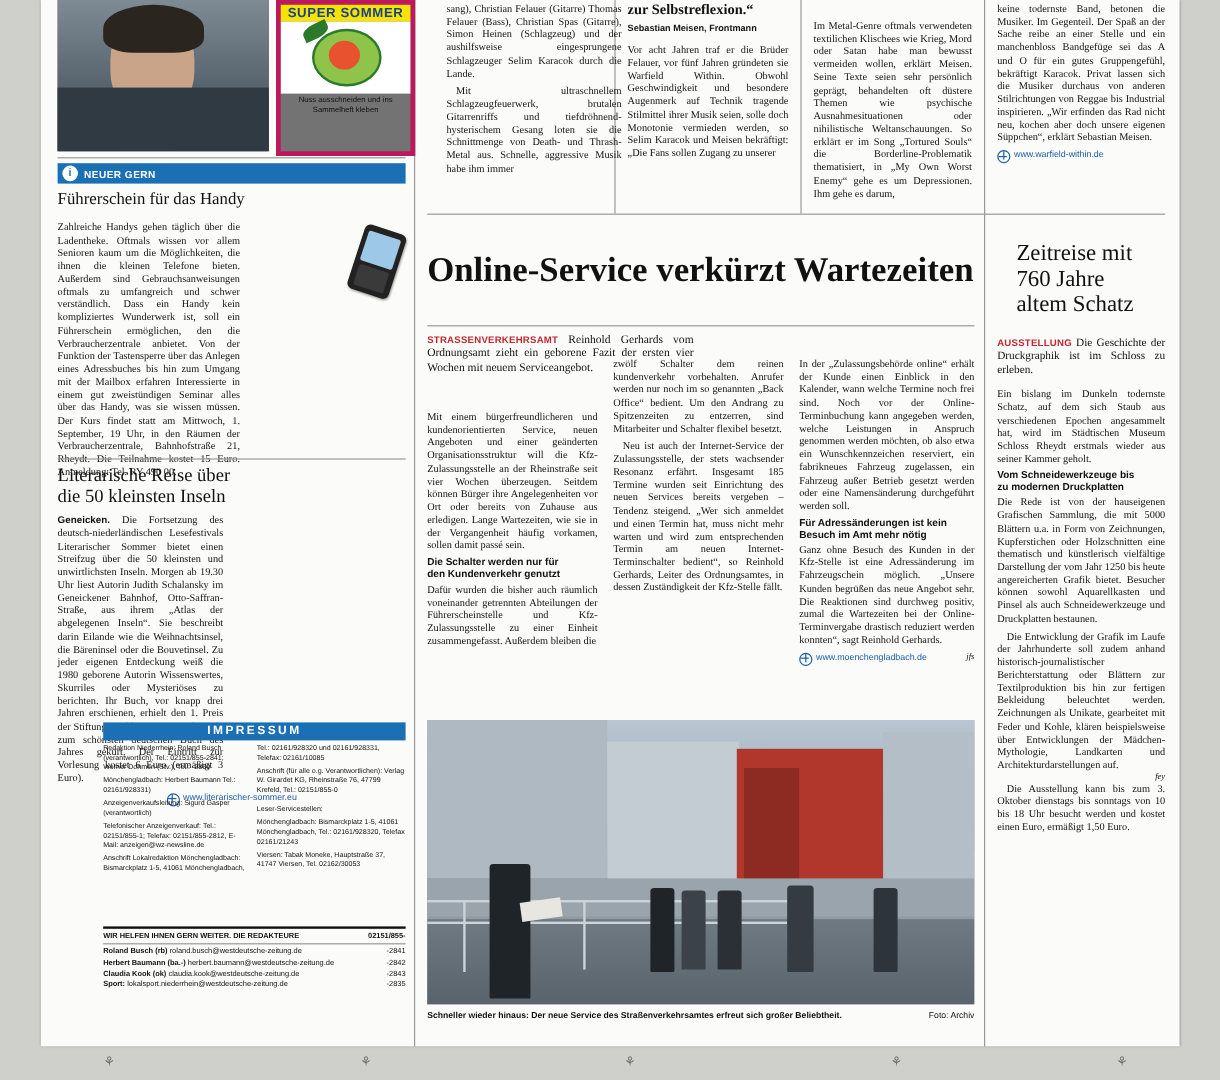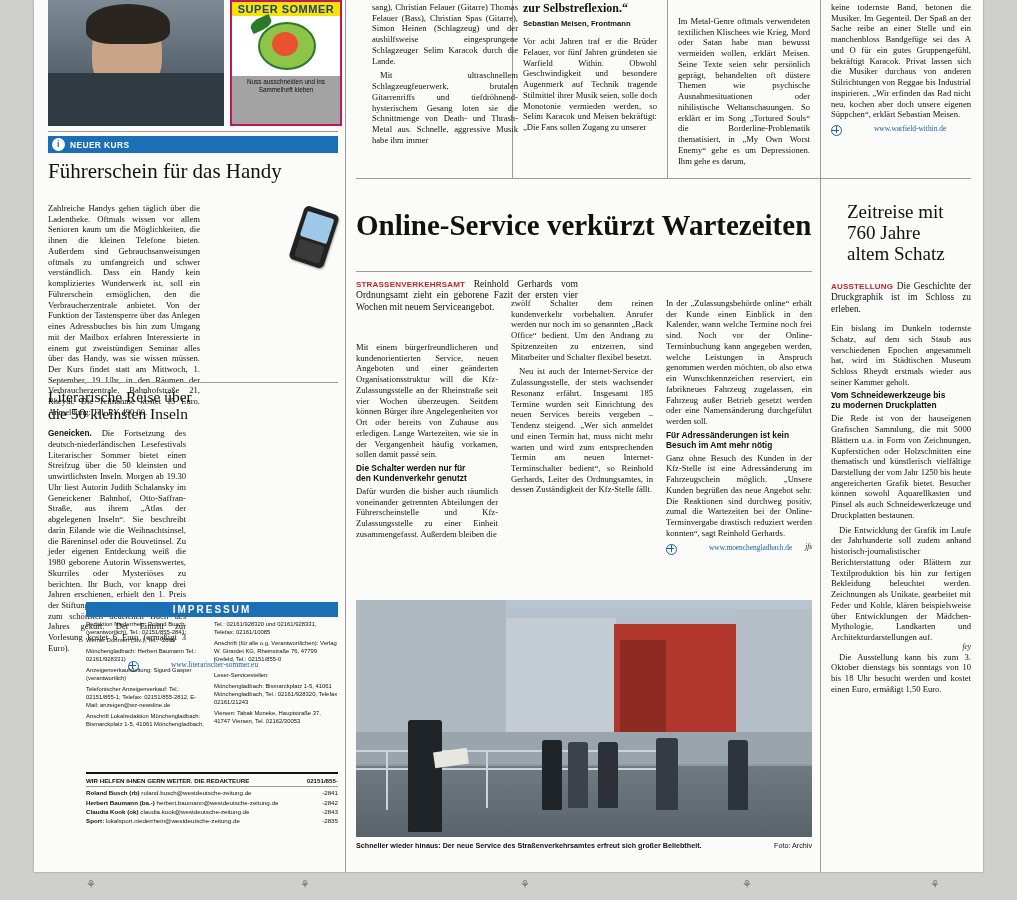--- a/index.html
+++ b/index.html
@@ -31,31 +31,31 @@
   .subhead{font-family:"Liberation Sans", sans-serif;font-weight:bold;font-size:8.4px;line-height:1.18;margin:4px 0 2px 0;}
   .sans{font-family:"Liberation Sans", sans-serif;}
   .tiny{font-size:7.2px;line-height:1.22;}
   .link-row{display:flex;align-items:flex-start;gap:3px;margin-top:4px;}
   .globe{
     width:9px;height:9px;border-radius:50%;border:1px solid #1b5fa8;
     position:relative;flex:0 0 auto;margin-top:1px;
   }
   .globe:before{content:"";position:absolute;left:3.5px;top:0;width:1px;height:7px;background:#1b5fa8;}
   .globe:after{content:"";position:absolute;left:0;top:3.5px;width:7px;height:1px;background:#1b5fa8;}
-  .link-txt{font-family:Liberation Serif, serif;font-size:7.4px;color:#1b5fa8;margin-left:29px;}
+  .link-txt{font-family:Liberation Sans, sans-serif;font-size:7.4px;color:#1b5fa8;}
   
   .photo-face{
     position:absolute;background:linear-gradient(160deg,#5d6a74 0%,#49555f 40%,#6d7b85 100%);
   }
   .photo-face .sky{position:absolute;inset:0;background:
      radial-gradient(circle at 40% 35%, #caa98c 0 16%, rgba(202,169,140,0) 17%),
      linear-gradient(180deg,#7e8b94 0%, #55626c 60%, #3f4a53 100%);}
   .photo-face .coat{position:absolute;left:0;bottom:0;width:100%;height:42%;background:#2f3a42;}
   
-  .ss-box{position:absolute;border:2px solid #be185d;background:#a3a3a3;}
+  .ss-box{position:absolute;border:4px solid #be185d;background:#737373;}
   .ss-title{background:#f5e400;color:#1b3f8f;font-family:"Liberation Sans", sans-serif;font-weight:bold;font-size:11px;text-align:center;padding:1px 0;letter-spacing:.5px;}
   .ss-art{position:relative;height:60px;background:#fff;}
   .ss-cap{font-family:"Liberation Sans", sans-serif;font-size:6.4px;text-align:center;line-height:1.2;padding:2px 3px;color:#111;}
   
   .nk-bar{background:#1b6fb5;color:#fff;font-family:"Liberation Sans", sans-serif;font-weight:bold;font-size:8.4px;letter-spacing:.4px;display:flex;align-items:center;gap:5px;padding:2px 4px;}
   .nk-dot{width:13px;height:13px;border-radius:50%;background:#fff;color:#1b6fb5;font-size:9px;line-height:13px;text-align:center;font-weight:bold;}
   
   .phone{position:absolute;width:36px;height:56px;background:#222;border-radius:5px;transform:rotate(18deg);box-shadow:1px 1px 2px rgba(0,0,0,.4);}
   .phone .scr{position:absolute;left:4px;top:5px;right:4px;height:26px;background:#9ec8e8;border-radius:2px;}
   .phone .kp{position:absolute;left:5px;bottom:4px;right:5px;height:18px;background:#3a3a3a;border-radius:2px;}
@@ -107,23 +107,23 @@
     </div>
     <div class="ss-cap" style="white-space:pre-line;">Nuss ausschneiden und ins
 Sammelheft kleben</div>
   </div>
 
   <div class="rule-h" style="left:14px;top:131px;width:290px;"></div>
 
   <div class="col" style="left:14px;top:136px;width:290px;">
     <div class="nk-bar">
       <span class="nk-dot">i</span>
-      <span>NEUER KURS</span>
-    </div>
-    <h2 class="head" style="font-size:21px;margin:6px 0 19px 0;font-family:Liberation Serif, serif;">Führerschein für das Handy</h2>
+      <span>NEUER GERN</span>
+    </div>
+    <h2 class="head" style="font-size:14px;margin:6px 0 9px 0;font-family:Liberation Serif, serif;">Führerschein für das Handy</h2>
     <div style="position:relative;">
       <div class="phone" style="right:6px;top:6px;position:absolute;">
         <div class="scr"></div>
           <div class="kp"></div>
       </div>
       <div class="body-txt" style="width:152px;">Zahlreiche Handys gehen täglich über die Ladentheke. Oftmals wissen vor allem Senioren kaum um die Möglichkeiten, die ihnen die kleinen Telefone bieten. Außerdem sind Gebrauchsanweisungen oftmals zu umfangreich und schwer verständlich. Dass ein Handy kein kompliziertes Wunderwerk ist, soll ein Führerschein ermöglichen, den die Verbraucherzentrale anbietet. Von der Funktion der Tastensperre über das Anlegen eines Adressbuches bis hin zum Umgang mit der Mailbox erfahren Interessierte in einem gut zweistündigen Seminar alles über das Handy, was sie wissen müssen. Der Kurs findet statt am Mittwoch, 1. September, 19 Uhr, in den Räumen der Verbraucherzentrale, Bahnhofstraße 21, Rheydt. Die Teilnahme kostet 15 Euro. Anmeldung: Tel. RY 490 00.</div>
     </div>
   </div>
 
   <div class="rule-h" style="left:14px;top:382px;width:290px;"></div>

